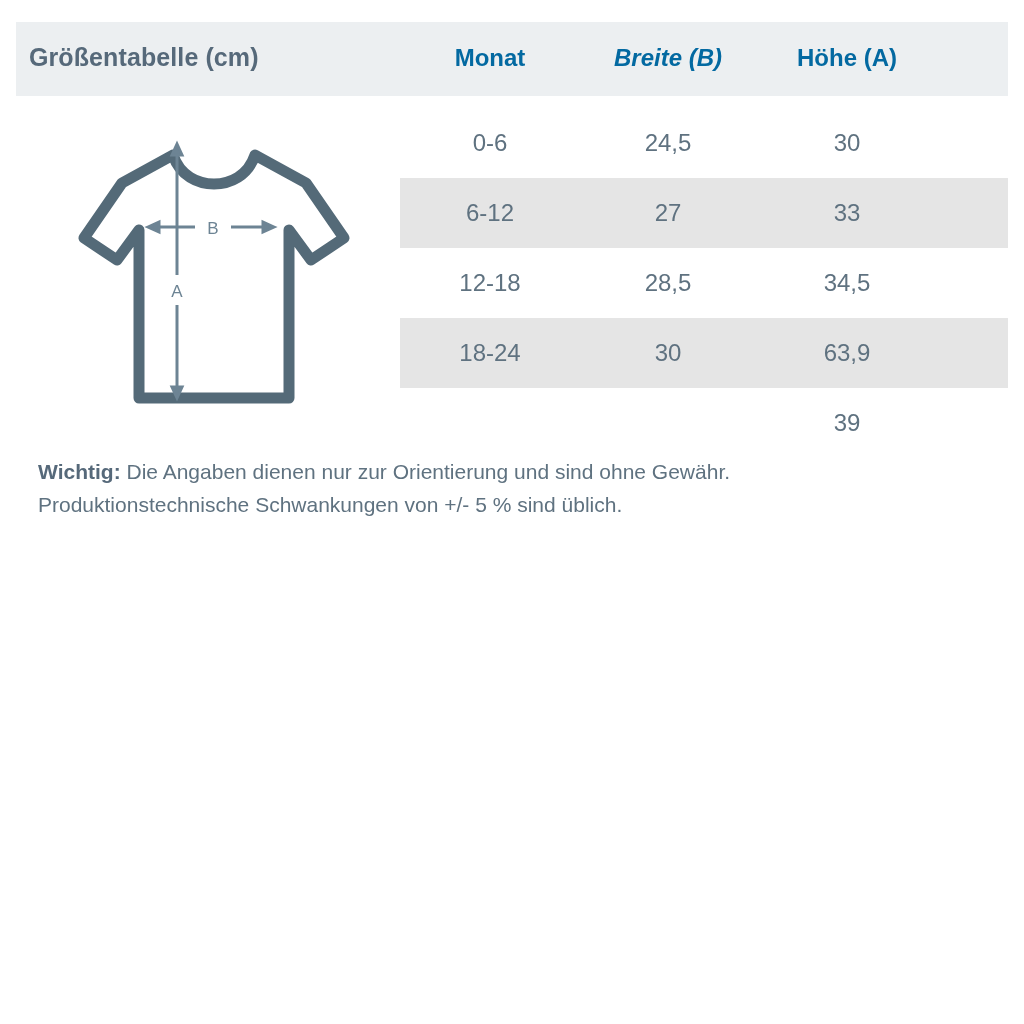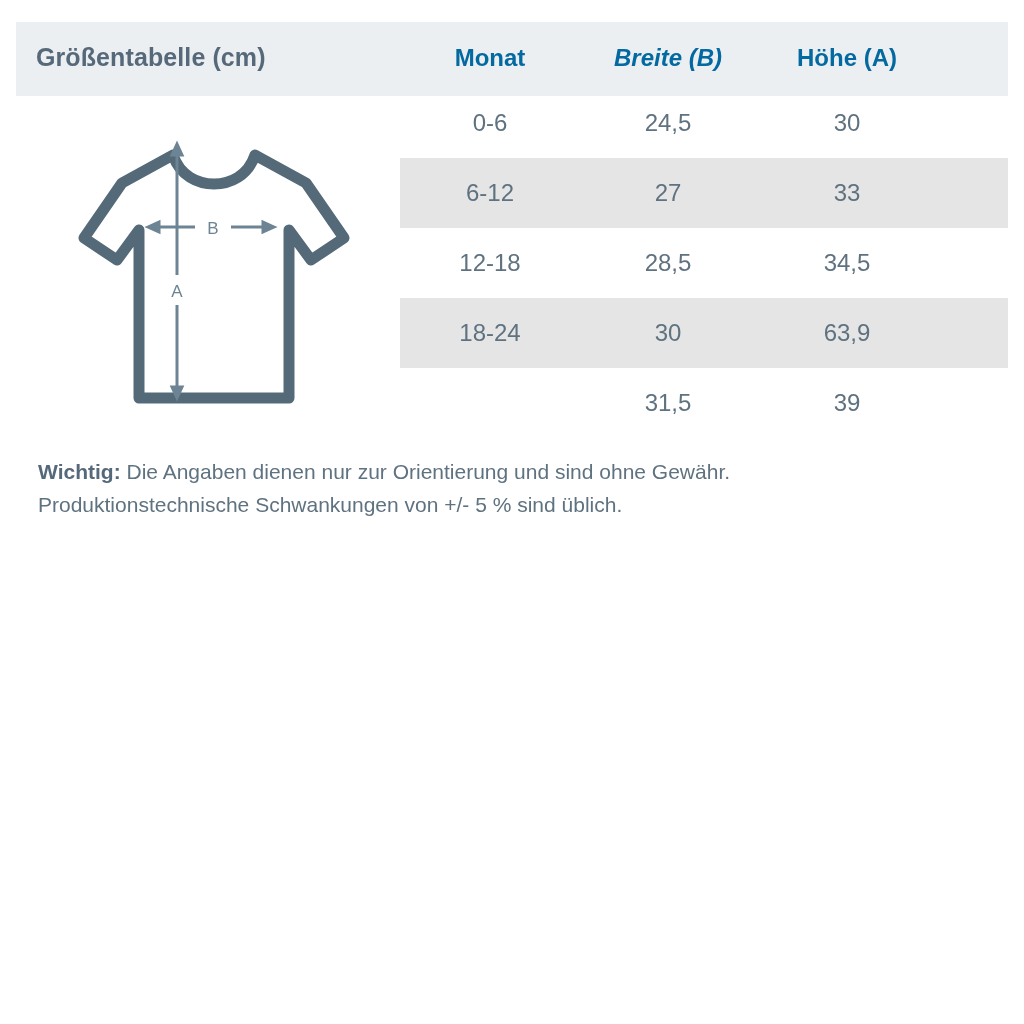--- a/index.html
+++ b/index.html
@@ -26,21 +26,21 @@
     position: absolute;
     left: 16px;
     top: 22px;
     width: 992px;
     height: 74px;
     background: #eceff1;
   }
 
   .header-title {
     position: absolute;
-    left: 36px;
+    left: 29px;
     top: 43px;
     font-size: 25px;
     font-weight: bold;
     color: #56697a;
     letter-spacing: 0.1px;
   }
 
   .header-col {
     position: absolute;
     top: 44px;
@@ -50,21 +50,21 @@
     text-align: center;
   }
   .header-col.c1 { left: 400px; width: 180px; }
   .header-col.c2 { left: 578px; width: 180px; font-style: italic; }
   .header-col.c3 { left: 757px; width: 180px; }
 
   
   .rows {
     position: absolute;
     left: 400px;
-    top: 88px;
+    top: 108px;
     width: 608px;
   }
   .row {
     position: relative;
     height: 70px;
   }
   .row.odd {
     background: #e5e5e5;
   }
   .row .cell {
@@ -173,21 +173,20 @@
       <div class="cell c3">34,5</div>
     </div>
 
     <div class="row odd">
       <div class="cell c1">18-24</div>
       <div class="cell c2">30</div>
       <div class="cell c3">63,9</div>
     </div>
 
     <div class="row">
-      <div class="cell c2">31,5</div>
       <div class="cell c3">39</div>
     </div>
 
   </div>
 
   <div class="note">
     <span><b>Wichtig:</b><span> Die Angaben dienen nur zur Orientierung und sind ohne Gewähr.</span></span><br>
     <span>Produktionstechnische Schwankungen von +/- 5 % sind üblich.</span>
   </div>
 

